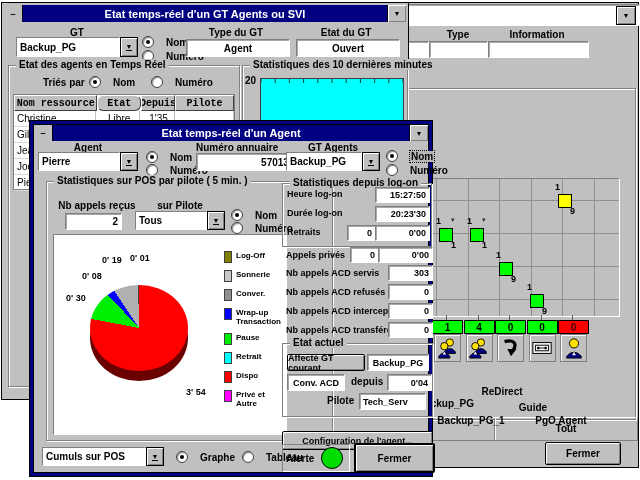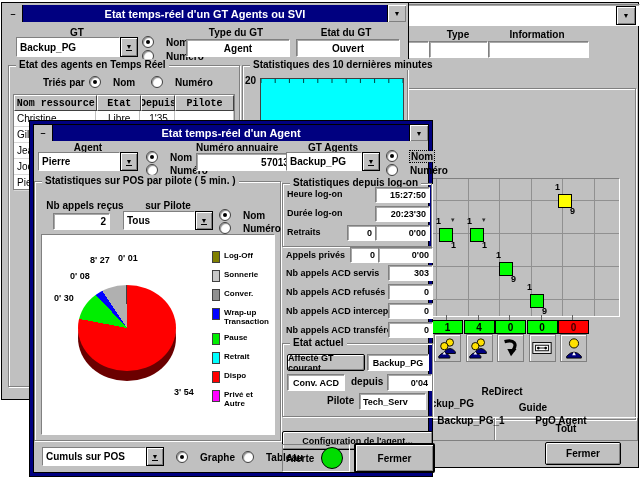--- a/index.html
+++ b/index.html
@@ -211,21 +211,21 @@
         <span class="radio sel"></span>
           <span>Nom</span>
       </div>
       <div class="radio-row" style="left:142px;top:10px;">
         <span class="radio"></span>
           <span>Numéro</span>
       </div>
       <div class="table" style="left:4px;top:28px;width:220px;height:94px;">
         <div class="thead">
             <div class="th c0" style="width: 82px;">Nom ressource</div>
-            <div class="th c1" style="width: 42px;">Etat</div>
+            <div class="th c1" style="width: 42px; border-radius: 6px;">Etat</div>
             <div class="th c2" style="width: 32px;">Depuis</div>
             <div class="th c3" style="width: 57.4531px;">Pilote</div>
           </div>
         <div>
             <div class="trow">
               <div class="tcell c0">Christine</div>
               <div class="tcell c1">Libre</div>
               <div class="tcell c2">1'35</div>
               <div class="tcell c3"></div>
             </div>
@@ -317,21 +317,21 @@
     </div>
     <div class="radio-row" style="left:352px;top:25px;">
       <span class="radio sel"></span>
           <span class="focusbox">Nom</span>
     </div>
     <div class="radio-row" style="left:352px;top:39px;">
       <span class="radio"></span>
           <span>Numéro</span>
     </div>
 
-    <div class="grp" style="left:0;top:56px;width:245px;height:258px;">
+    <div class="grp" style="left:12px;top:56px;width:245px;height:258px;padding-left:40px;">
       <div class="grp-title">Statistiques sur POS par pilote ( 5 min. )</div>
       <div class="lbl ctr" style="left:10px;top:18px;width:80px;">Nb appels reçus</div>
       <div class="field ralign" style="left:18px;top:31px;width:52px;height:15px;">2</div>
       <div class="lbl ctr" style="left:88px;top:18px;width:90px;">sur Pilote</div>
       <div class="combo" style="left:88px;top:29px;width:90px;height:19px;">
         <div class="combo-text">Tous</div>
         <div class="combo-btn">
               <span>▼</span>
             </div>
       </div>
@@ -340,21 +340,21 @@
             <span>Nom</span>
       </div>
       <div class="radio-row" style="left:184px;top:40px;">
         <span class="radio"></span>
             <span>Numéro</span>
       </div>
 
       <div class="chartbox" style="left:6px;top:52px;width:232px;height:199px;">
         <div class="pie-base" style="left:36px;top:60px;width:98px;height:86px;"></div>
         <div class="pie" style="left: 36px; top: 50px; width: 98px; height: 86px; background: conic-gradient(rgb(255, 0, 0) 0deg, rgb(255, 0, 0) 280.8deg, rgb(0, 238, 0) 280.8deg, rgb(0, 238, 0) 316.8deg, rgb(0, 0, 255) 316.8deg, rgb(0, 0, 255) 326.4deg, rgb(176, 176, 176) 326.4deg, rgb(176, 176, 176) 358.8deg, rgb(64, 64, 64) 358.8deg, rgb(64, 64, 64) 360deg);"></div>
-        <div class="pielabel" style="left:48px;top:20px;">8' 27</div>
+        <div class="pielabel" style="left:48px;top:20px;">0' 19</div>
         <div class="pielabel" style="left:76px;top:18px;">0' 01</div>
         <div class="pielabel" style="left:28px;top:36px;">0' 08</div>
         <div class="pielabel" style="left:12px;top:58px;">0' 30</div>
         <div class="pielabel" style="left:132px;top:152px;">3' 54</div>
         <div class="legend" style="left:170px;top:16px;width:58px;">
               <div class="leg-item">
                 <div class="leg-sw" style="background: rgb(128, 128, 0);"></div>
                 <div class="leg-tx">Log-Off</div>
               </div>
               <div class="leg-item">

